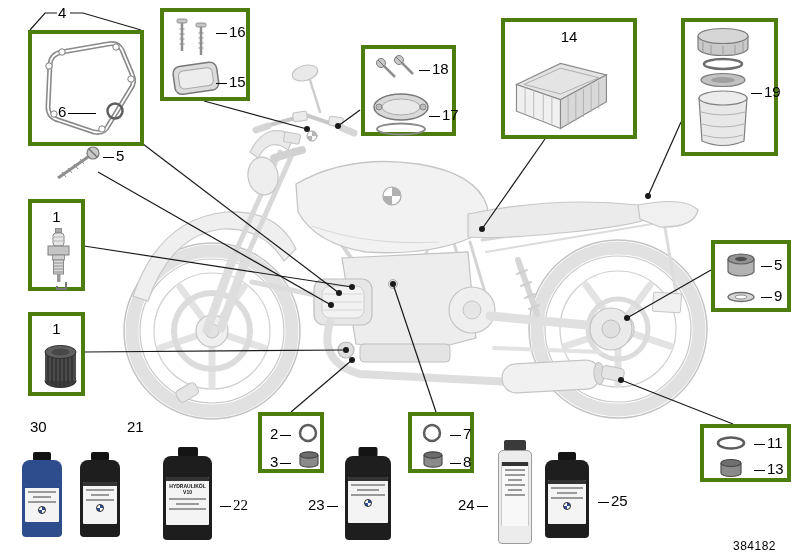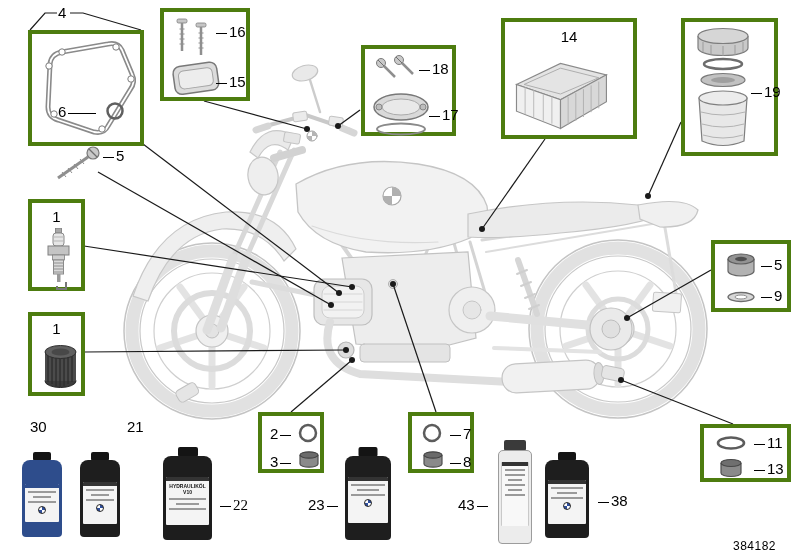--- a/index.html
+++ b/index.html
@@ -444,21 +444,21 @@
   <div class="body" style="height:84px;background:#1e1e1e;"></div>
   <div class="plabel" style="top:30px;height:46px;">
     <div class="bar-dark"></div>
       <div class="tl"></div>
       <div class="tl short"></div>
       <div class="tl"></div>
     <div class="roundel"></div>
   </div>
 </div>
 
-<div class="lbl" style="left:458px;top:497px;"><span>43</span><span class="dash"></span></div>
+<div class="lbl" style="left:458px;top:497px;"><span>24</span><span class="dash"></span></div>
 <div class="bottle" style="left:498px;top:440px;width:34px;height:104px;">
   <div class="cap" style="width:22px;height:11px;background:#3a3a3a;"></div>
   <div class="body" style="height:94px;background:#ececec;border:1px solid #9c9c9c;border-radius:5px 5px 4px 4px;"></div>
   <div class="plabel" style="top:22px;height:64px;background:#f8f8f8;border-left:1px solid #c9c9c9;border-right:1px solid #c9c9c9;">
     <div class="bar-dark"></div>
       <div class="tl"></div>
       <div class="tl"></div>
       <div class="tl short"></div>
     <div class="tl"></div>
       <div class="tl short"></div>
@@ -470,15 +470,15 @@
   <div class="cap" style="width:18px;height:9px;"></div>
   <div class="body" style="height:78px;background:#1e1e1e;"></div>
   <div class="plabel" style="top:28px;height:44px;">
     <div class="bar-dark"></div>
       <div class="tl"></div>
       <div class="tl short"></div>
       <div class="tl"></div>
     <div class="roundel"></div>
   </div>
 </div>
-<div class="lbl" style="left:596px;top:493px;"><span class="dash"></span><span>38</span></div>
+<div class="lbl" style="left:596px;top:493px;"><span class="dash"></span><span>25</span></div>
 
 <div class="footer-num" style="left:733px;top:539px;">384182</div>
 
 </body></html>

